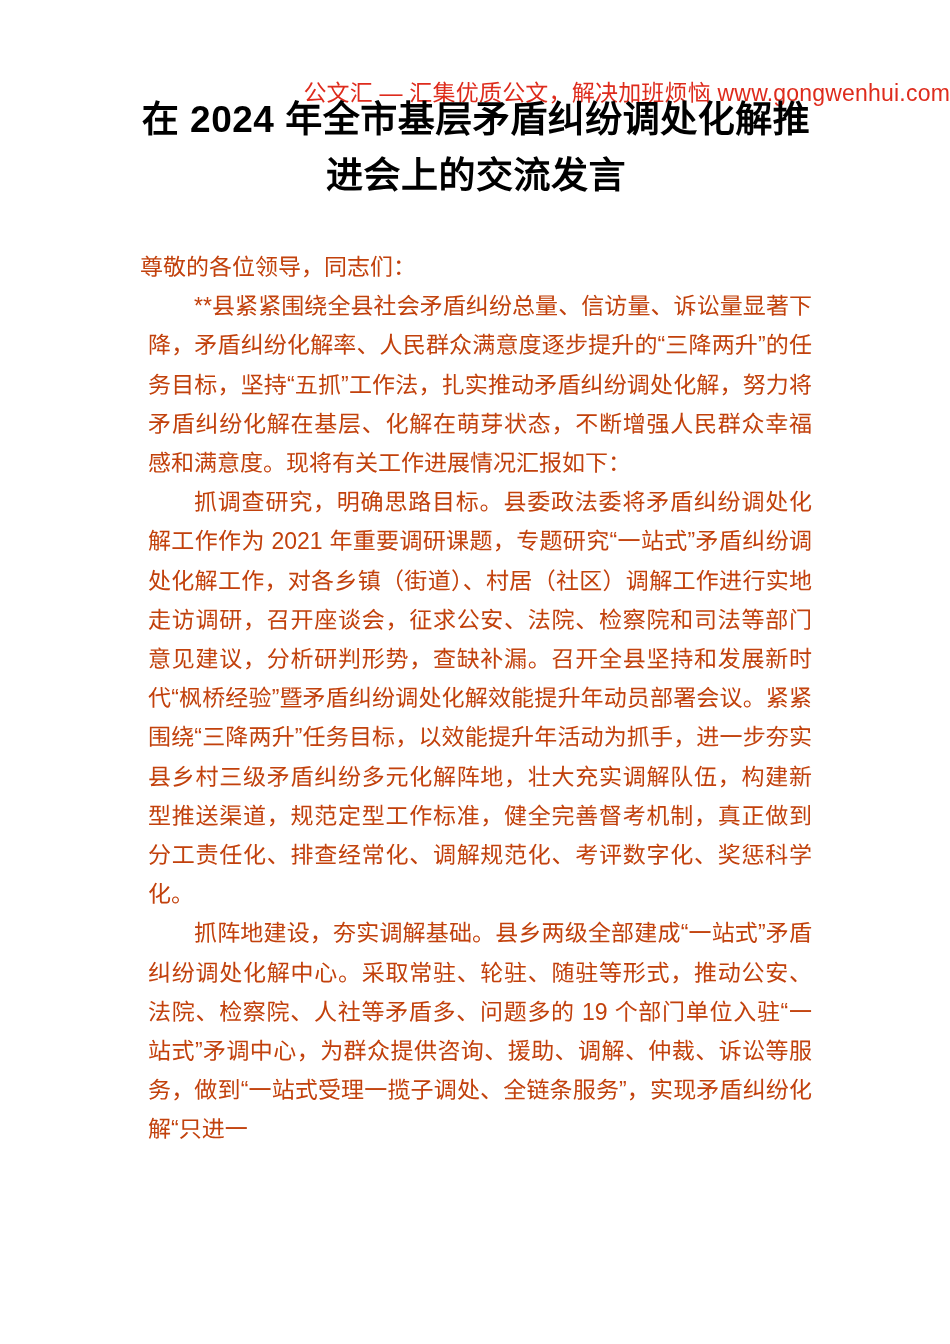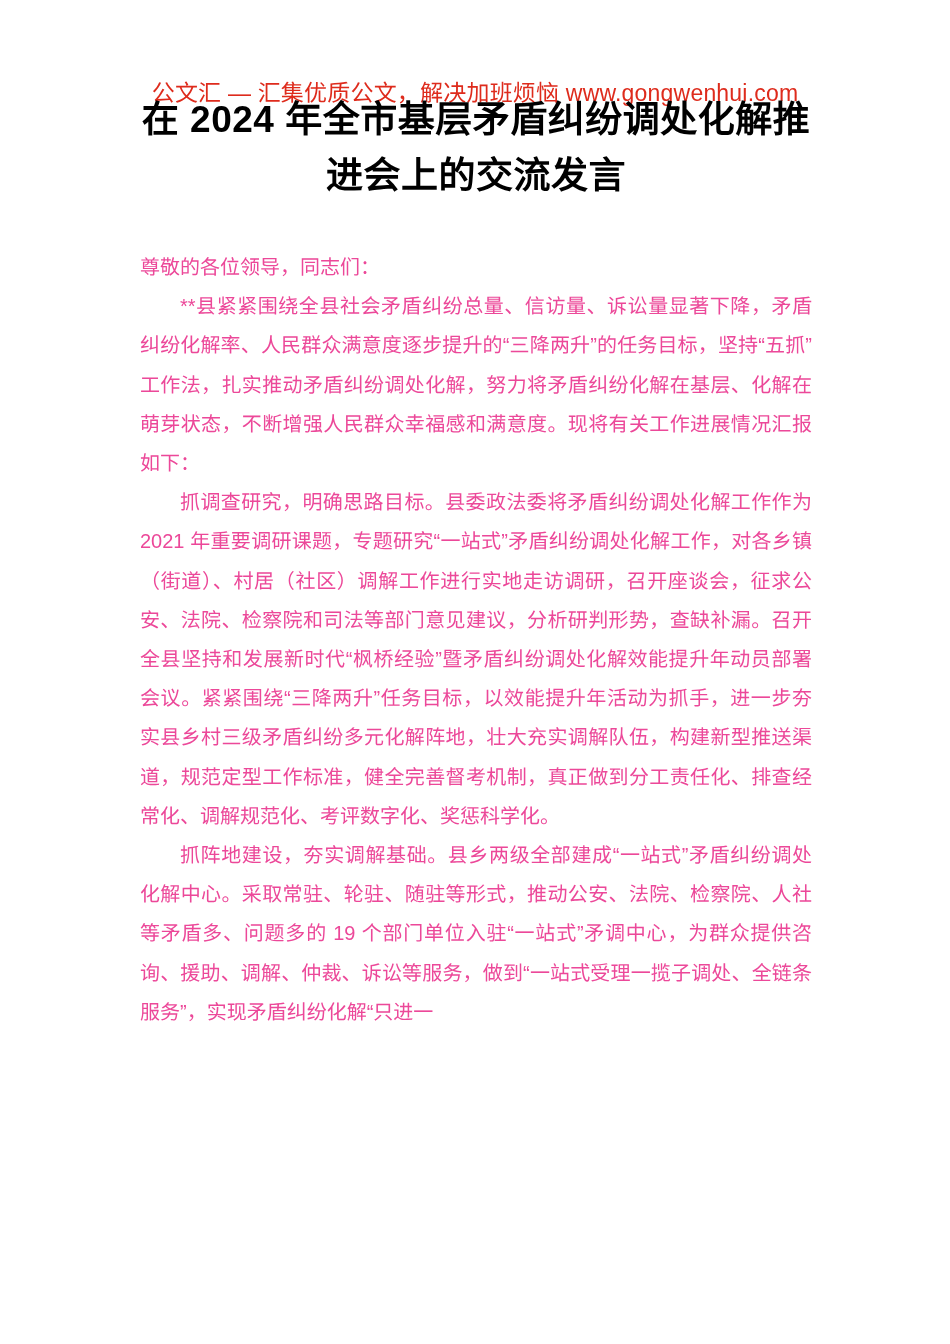--- a/index.html
+++ b/index.html
@@ -18,21 +18,21 @@
     font-family: "Liberation Sans", "DejaVu Sans", sans-serif;
     -webkit-font-smoothing: antialiased;
   }
 
   
   .watermark {
     position: absolute;
     top: 78px;
     left: 0;
     width: 950px;
-    text-align: center;
+    text-align: right;
     color: #DE2B1C;
     font-size: 23px;
     line-height: 30px;
     letter-spacing: 0.2px;
     white-space: nowrap;
     font-family: "Liberation Sans", "DejaVu Sans", sans-serif;
   }
 
   
   .doc {
@@ -54,31 +54,32 @@
     font-family: "Liberation Sans", "DejaVu Sans", sans-serif;
   }
 
   .body-text {
     margin: 0;
     padding-top: 44px;
   }
 
   .para {
     margin: 0;
-    font-size: 20px;
+    font-size: 23px;
     line-height: 39.2px;
-    color: #ec4899;
+    color: #c2410c;
     text-align: justify;
     text-justify: inter-ideograph;
     letter-spacing: 0px;
     word-break: break-all;
     font-family: "Liberation Sans", "DejaVu Sans", sans-serif;
   }
   .para.indent {
     text-indent: 2em;
+    margin-left: 8px;
   }
   .para.salutation {
     text-indent: 0;
   }
 </style>
 </head>
 <body>
 
 <div class="page">
 

